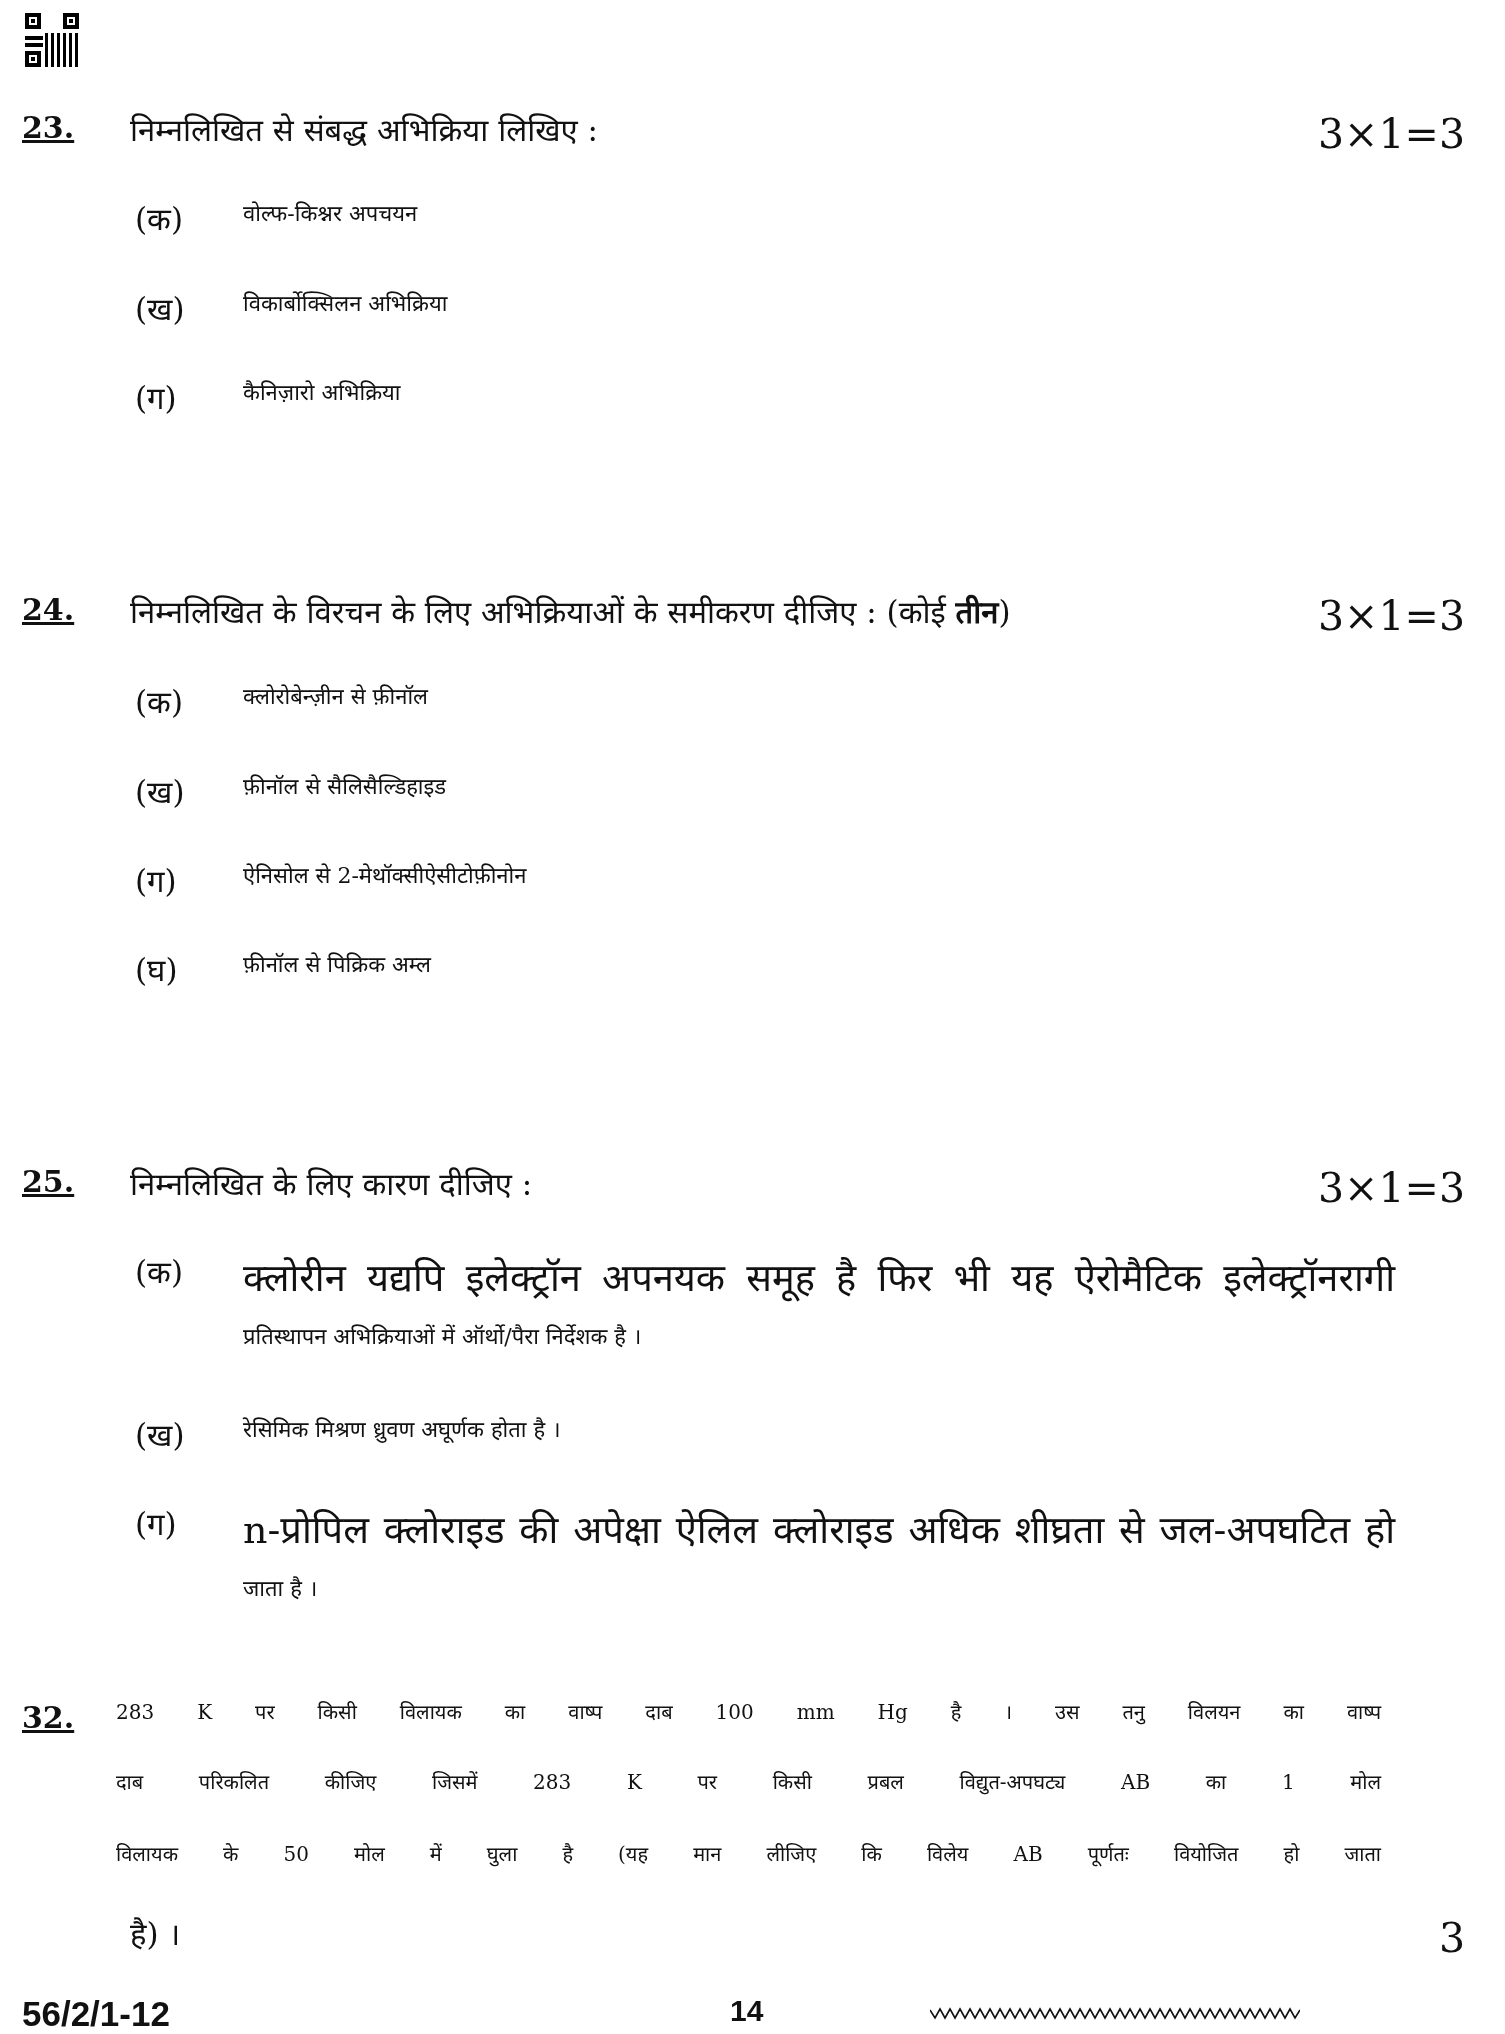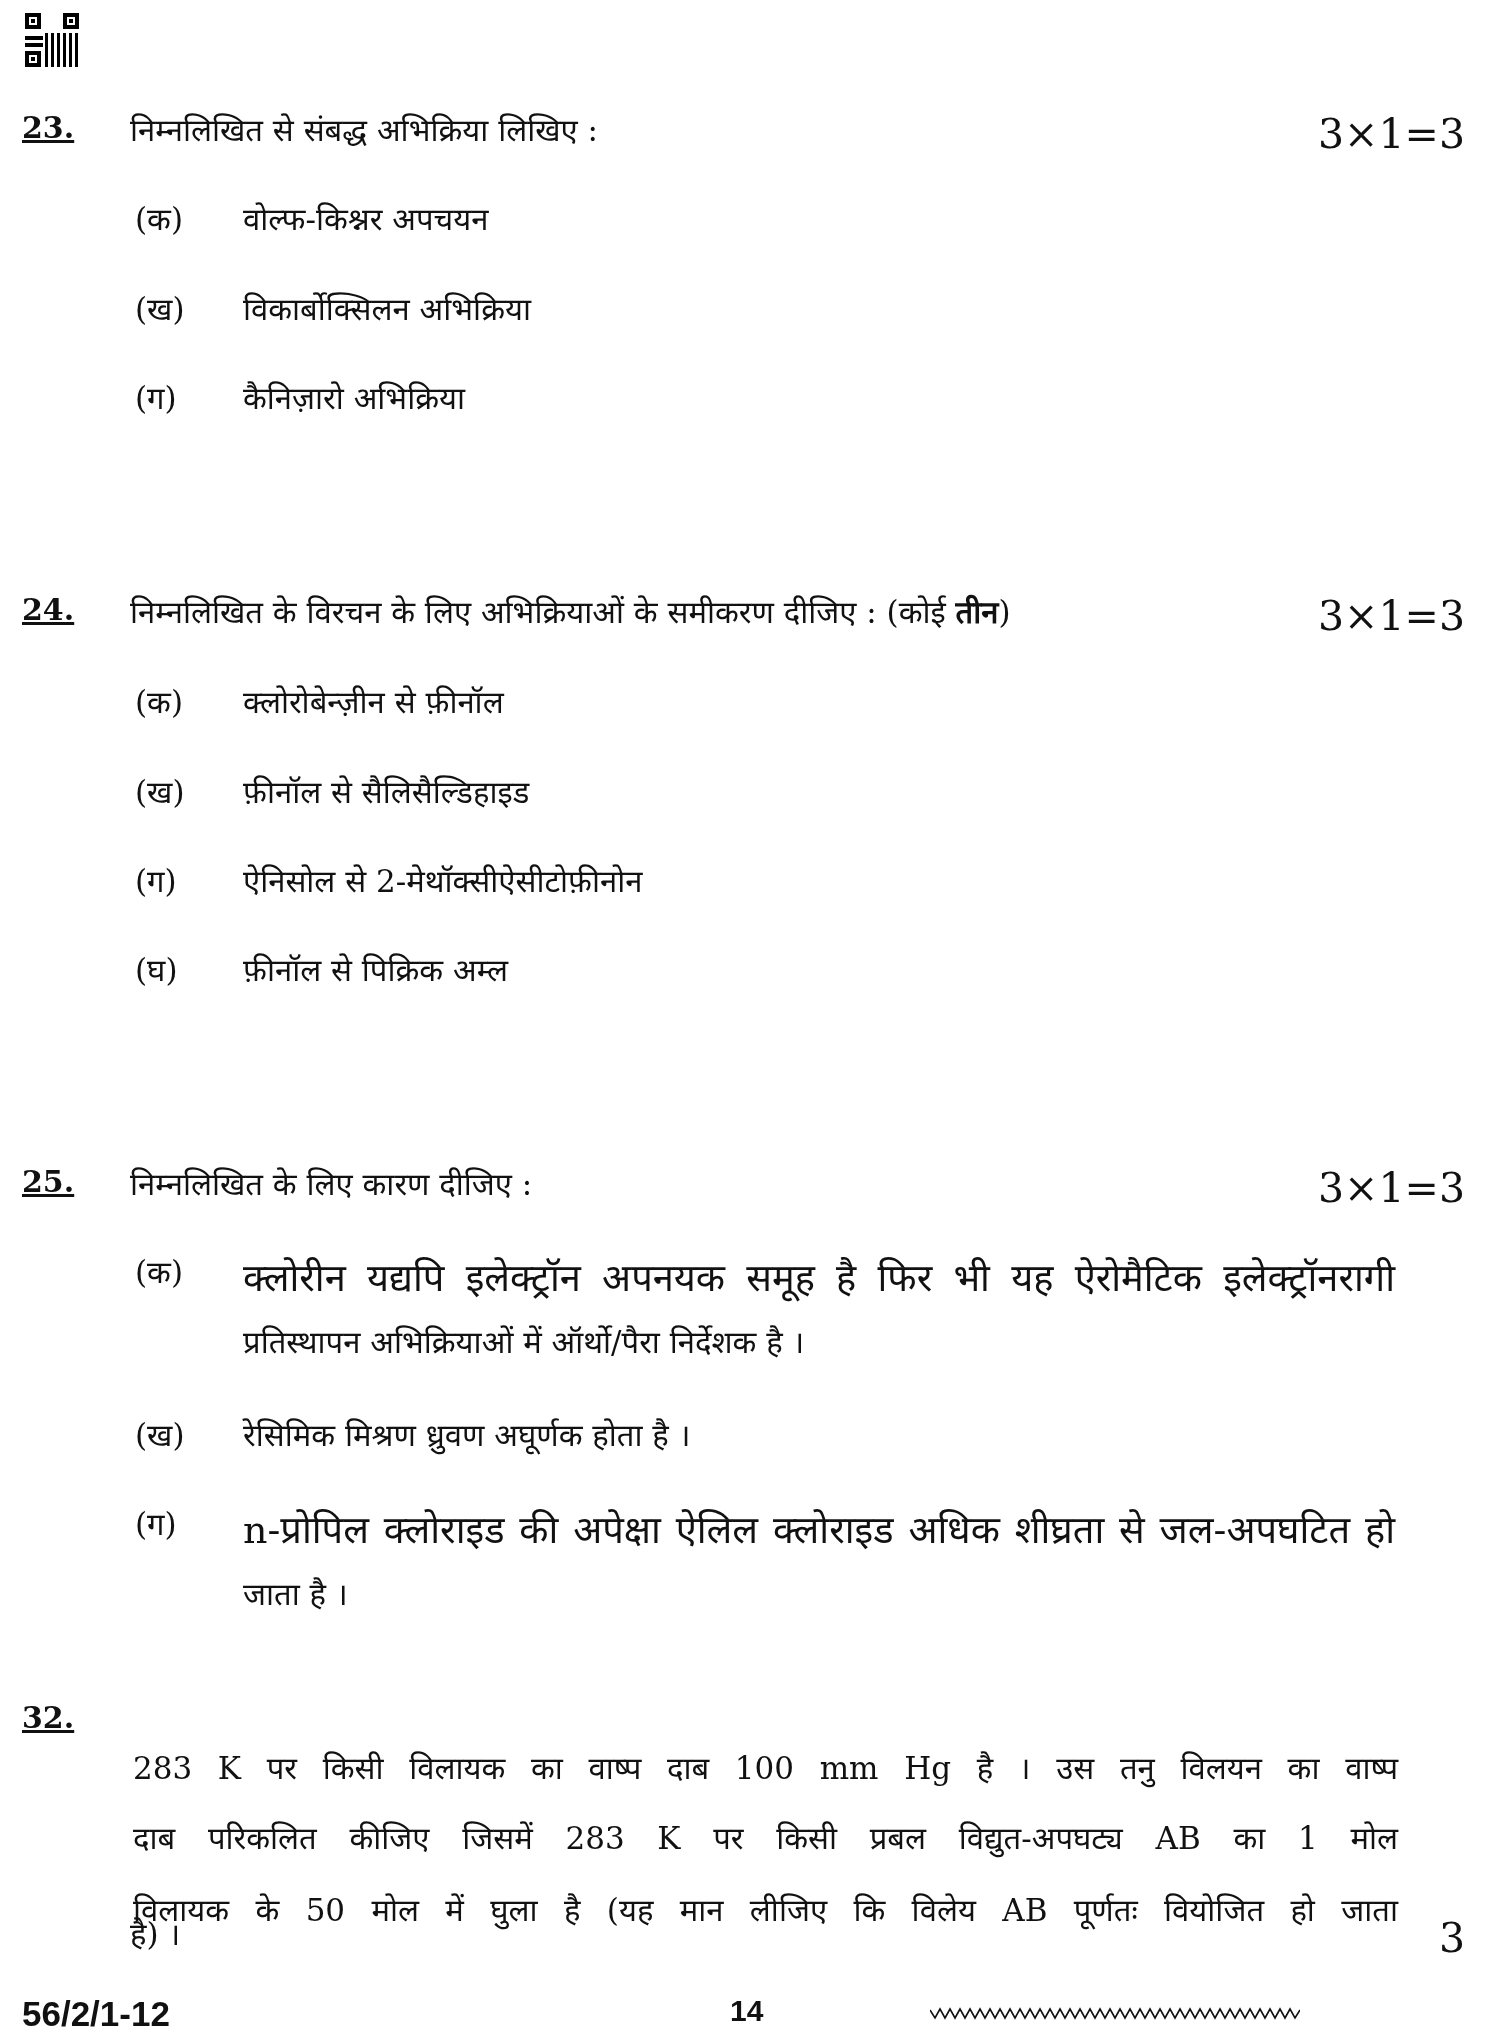--- a/index.html
+++ b/index.html
@@ -26,28 +26,28 @@
     position:absolute; left:22px; font-weight:bold; font-size:30px;
     font-family:"DejaVu Serif", serif;
     text-decoration:underline;
   }
   .qtext { position:absolute; left:130px; font-size:31px; }
   .marks {
     position:absolute; right:40px; font-size:41px;
     font-family:"DejaVu Serif", serif;
   }
   .label { position:absolute; left:135px; font-size:31px; }
-  .itext { position:absolute; left:243px; font-size:31px; }
+  .itext { position:absolute; left:243px; font-size:22px; }
   .just {
     position:absolute; left:243px; width:1152px; font-size:38px;
     text-align:justify; text-align-last:justify; white-space:normal;
   }
   .just26 {
-    position:absolute; left:133px; width:1265px; font-size:31px;
-    text-align:justify; text-align-last:justify; white-space:normal;margin-top:48px;
+    position:absolute; left:116px; width:1265px; font-size:20px;
+    text-align:justify; text-align-last:justify; white-space:normal;
   }
   .em { font-weight:bold; }
   .footer-code {
     position:absolute; left:22px; top:1994px; font-size:35px; font-weight:bold;
     font-family:"Liberation Sans", sans-serif;
   }
   .footer-page {
     position:absolute; left:730px; top:1994px; font-size:30px; font-weight:bold;
     font-family:"Liberation Sans", sans-serif;
   }

